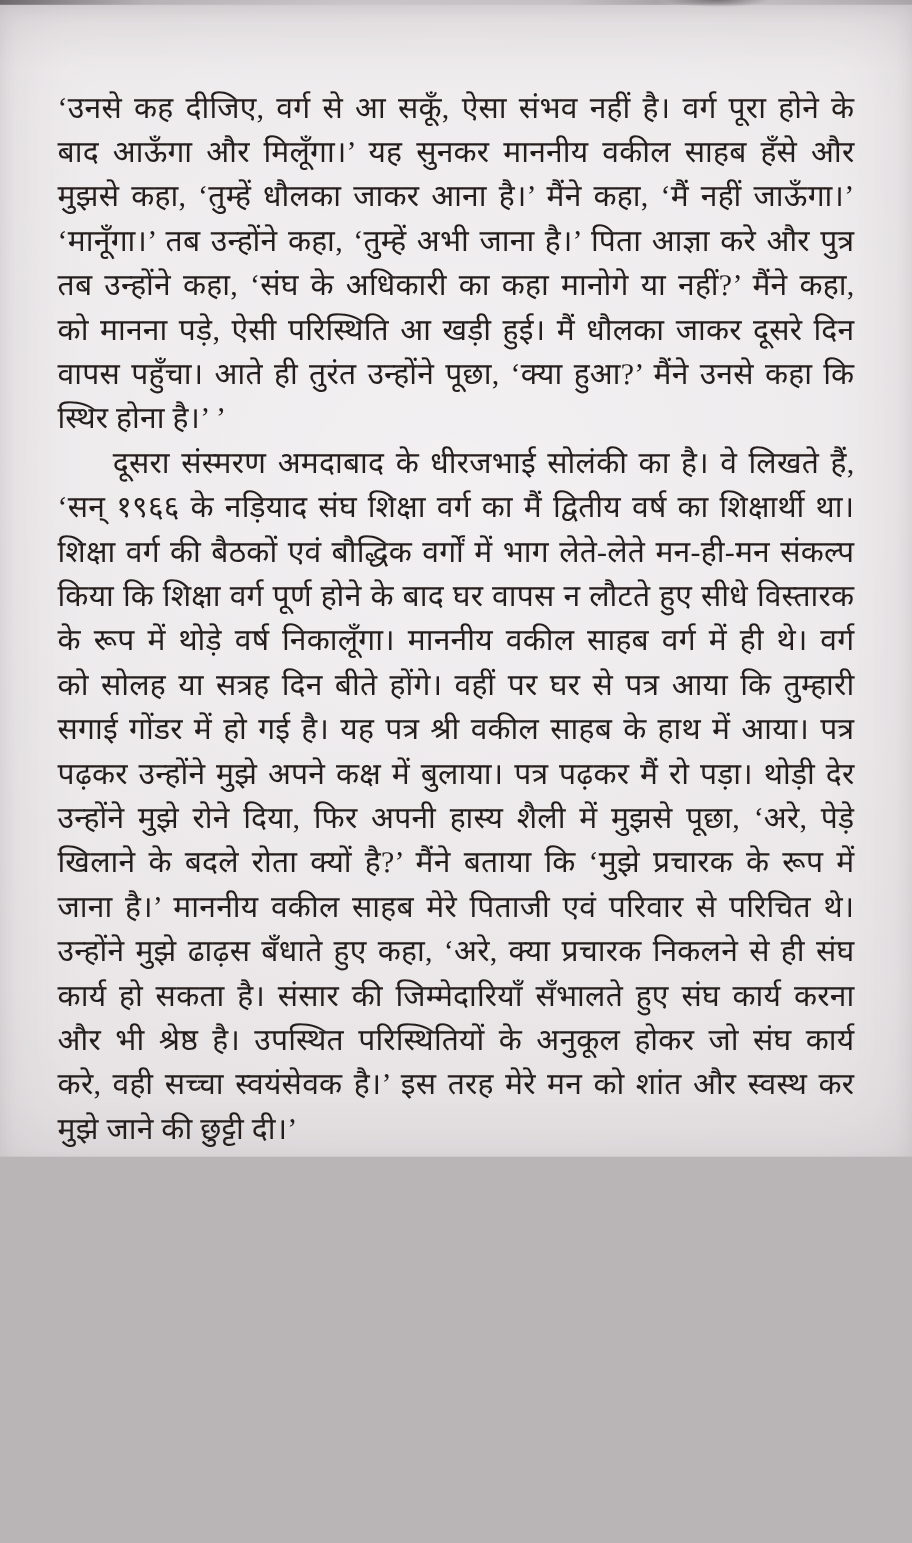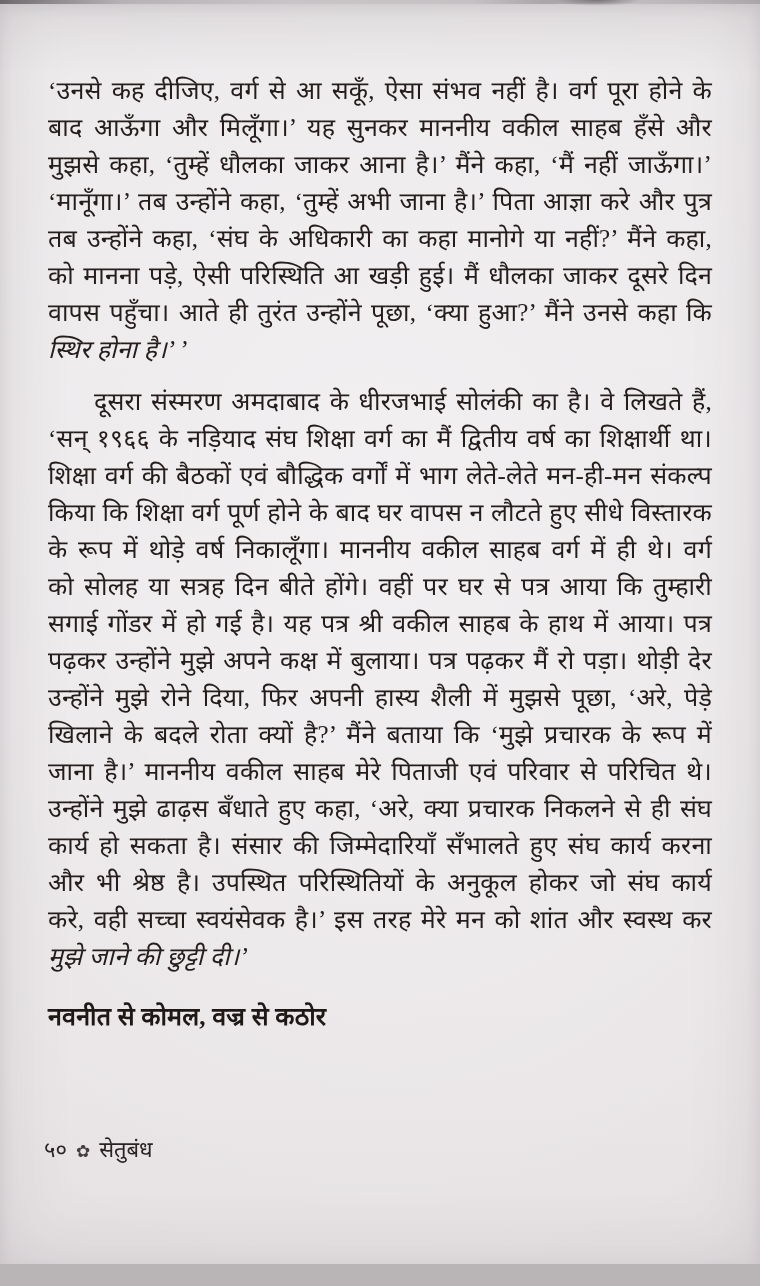--- a/index.html
+++ b/index.html
@@ -3,21 +3,21 @@
 <meta charset="utf-8">
 <style>
   html, body { margin: 0; padding: 0; }
   body {
     width: 760px; height: 1286px;
     font-family: "Liberation Serif", "DejaVu Serif", serif;
     background: #b9b4b6;
   }
   .page {
     position: relative;
-    width: 760px; height: 1264px;
+    width: 760px; height: 964px;
     overflow: hidden;
     background:
       radial-gradient(ellipse 120% 90% at 50% 42%, rgba(255,255,255,0.35), rgba(255,255,255,0) 70%),
       linear-gradient(180deg, #e2dfe1 0%, #ece9eb 6%, #eae7e9 55%, #e9e5e7 85%, #e5e1e3 100%);
     box-shadow: inset 0 0 70px rgba(95,82,88,0.16), inset 0 6px 14px rgba(70,60,65,0.10);
     color: #241d1c;
   }
   
   .scan-top {
     position: absolute; top: 0; left: 0; right: 0; height: 4px;
@@ -34,22 +34,22 @@
   .text-block {
     position: absolute; left: 48px; top: 72px; width: 664px;
   }
   .line {
     font-size: 25px;
     line-height: 37px;
     text-align: justify;
     text-align-last: justify;
     letter-spacing: 0.2px;
   }
-  .line.last { text-align-last: left; font-style: italic; }
-  .para2 { margin-top: 15px; }
+  .line.last { text-align-last: left; }
+  .para2 { }
   .para2 .lines .line:first-child { text-indent: 46px; }
   .para3 .line { text-indent: 46px; }
   .heading {
     margin-top: 21px;
     font-size: 25px;
     font-weight: bold;
     line-height: 41px;
     color: #1e1816;
     letter-spacing: 0.2px;
   }

